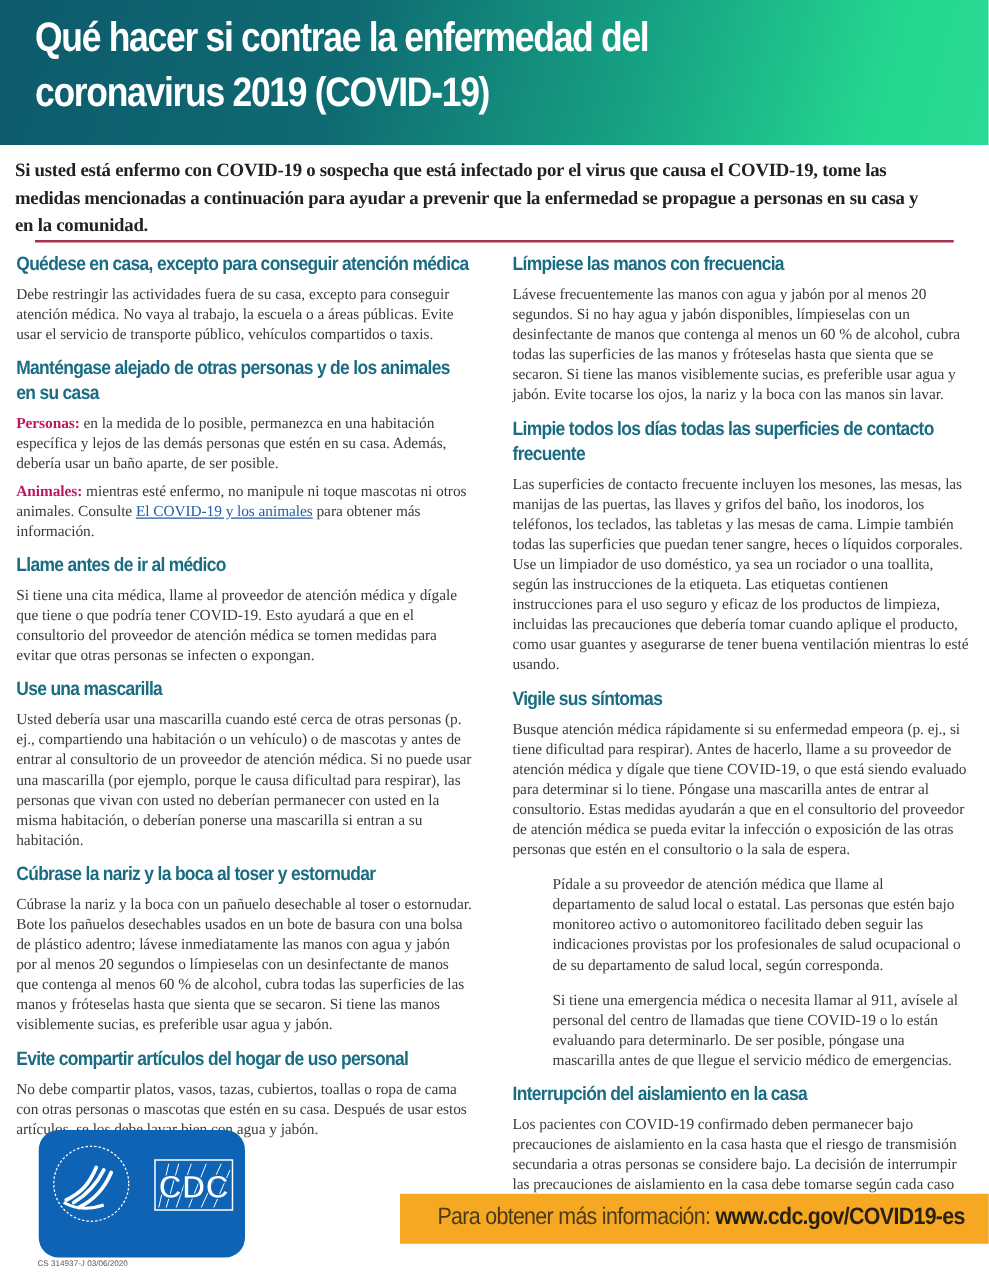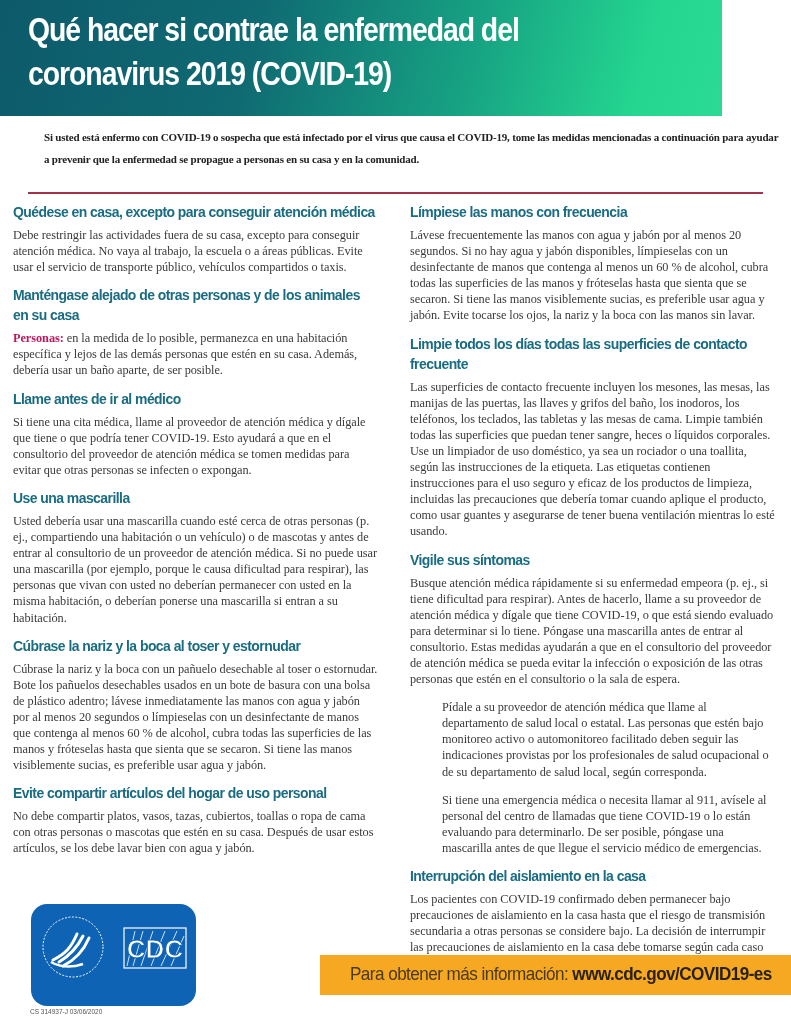--- a/index.html
+++ b/index.html
@@ -2,33 +2,33 @@
 <html><head>
 <meta charset="utf-8">
 <style>
   html, body { margin: 0; padding: 0; }
   body {
     width: 791px; height: 1024px; overflow: hidden; background: #ffffff;
     font-family: "Liberation Serif", "DejaVu Serif", serif; color: #333;
     position: relative;
   }
   .banner {
-    position: absolute; left: 0; top: 0; width: 722px; height: 116px;
+    position: absolute; left: 0; top: 0; width: 791px; height: 116px;
     background: linear-gradient(105deg, #0d5a6b 0%, #0f6a72 35%, #17a383 65%, #24d690 88%, #2bdb95 100%);
   }
   .banner-title {
     position: absolute; left: 28px; top: 8px; width: 700px;
     font-family: "Liberation Sans", "DejaVu Sans", sans-serif;
     font-weight: bold; color: #ffffff; font-size: 33px; line-height: 44px;
     letter-spacing: -1.2px; transform: scaleX(0.86); transform-origin: left top;
     white-space: nowrap;
   }
   .intro {
-    position: absolute; left: 44px; top: 126px; width: 740px;
-    font-weight: bold; color: #222; font-size: 11px; line-height: 22px;
+    position: absolute; left: 12px; top: 126px; width: 740px;
+    font-weight: bold; color: #222; font-size: 15px; line-height: 22px;
     letter-spacing: -0.2px;
   }
   .rule {
     position: absolute; left: 28px; top: 192px; width: 735px; height: 2px;
     background: #a3324d;
   }
   .col { position: absolute; top: 202px; width: 365px; }
   .col.left { left: 13px; }
   .col.right { left: 410px; }
   .section { margin-bottom: 10px; }
@@ -79,20 +79,21 @@
 <div class="rule"></div>
 
 <div class="col left">
   <div class="section">
     <h2>Quédese en casa, excepto para conseguir atención médica</h2>
     <p>Debe restringir las actividades fuera de su casa, excepto para conseguir atención médica. No vaya al trabajo, la escuela o a áreas públicas. Evite usar el servicio de transporte público, vehículos compartidos o taxis.</p>
   </div>
   <div class="section">
     <h2>Manténgase alejado de otras personas y de los animales en su casa</h2>
     <p><b>Personas:</b><span> en la medida de lo posible, permanezca en una habitación específica y lejos de las demás personas que estén en su casa. Además, debería usar un baño aparte, de ser posible.</span></p>
+    <p><b>Animales:</b><span> mientras esté enfermo, no manipule ni toque mascotas ni otros animales. Consulte </span><a class="link" href="#">El COVID-19 y los animales</a><span> para obtener más información.</span></p>
   </div>
   <div class="section">
     <h2>Llame antes de ir al médico</h2>
     <p>Si tiene una cita médica, llame al proveedor de atención médica y dígale que tiene o que podría tener COVID-19. Esto ayudará a que en el consultorio del proveedor de atención médica se tomen medidas para evitar que otras personas se infecten o expongan.</p>
   </div>
   <div class="section">
     <h2>Use una mascarilla</h2>
     <p>Usted debería usar una mascarilla cuando esté cerca de otras personas (p. ej., compartiendo una habitación o un vehículo) o de mascotas y antes de entrar al consultorio de un proveedor de atención médica. Si no puede usar una mascarilla (por ejemplo, porque le causa dificultad para respirar), las personas que vivan con usted no deberían permanecer con usted en la misma habitación, o deberían ponerse una mascarilla si entran a su habitación.</p>
   </div>
   <div class="section">

